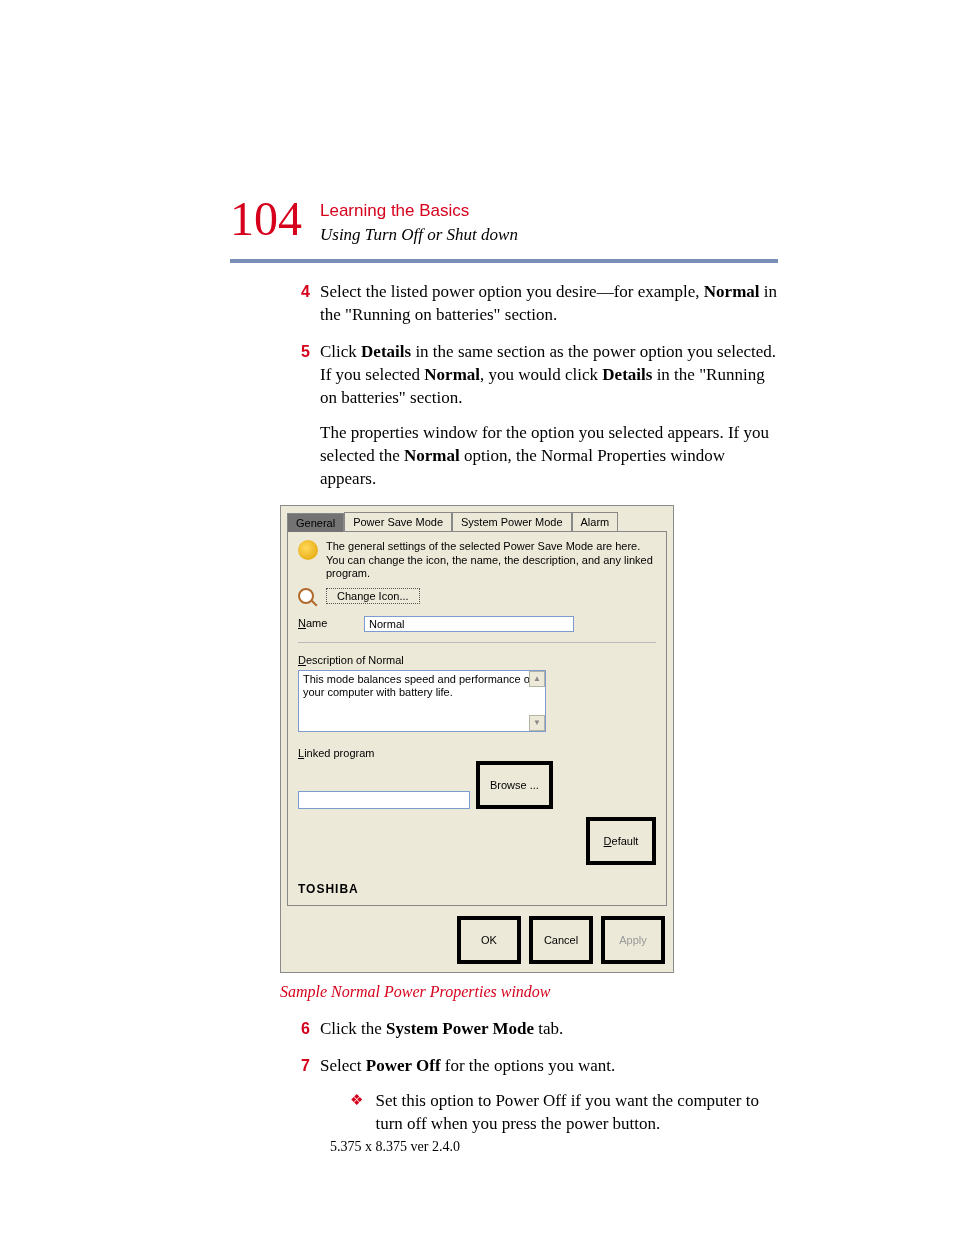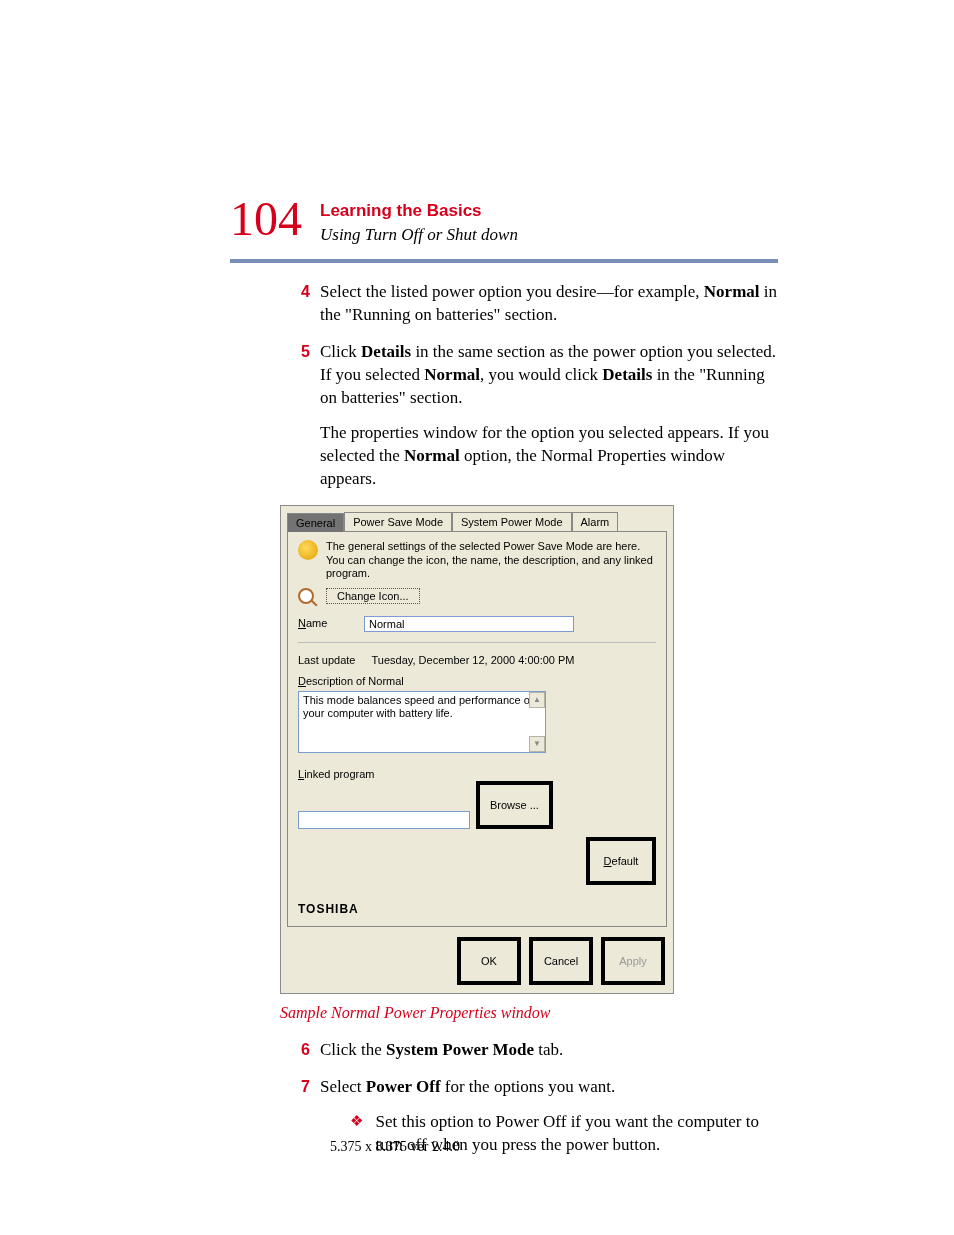--- a/index.html
+++ b/index.html
@@ -28,21 +28,21 @@
     color: #d6001c;
     font-weight: 400;
     line-height: 1;
     margin-right: 18px;
   }
   .header-titles {
     margin-top: 6px;
   }
   .chapter-title {
     font-family: Arial, Helvetica, sans-serif;
-    font-weight: bold;
+    font-weight: normal;
     font-size: 17px;
     color: #d6001c;
     margin: 0;
   }
   .section-title {
     font-family: "Times New Roman", serif;
     font-style: italic;
     font-size: 17px;
     color: #000;
     margin: 4px 0 0 0;
@@ -312,24 +312,20 @@
           </button>
         </div>
 
         <div class="field-row">
           <span class="field-label"><span class="underline-letter">N</span>ame</span>
           <input class="text-input" value="Normal" style="">
         </div>
 
         <div class="divider"></div>
 
-        <div class="field-row">
-          <span style="margin-right:10px;">Last update</span>
-          <span>Tuesday, December 12, 2000 4:00:00 PM</span>
-        </div>
 
         <div style="font-size:11px; margin-bottom:2px;"><span class="underline-letter">D</span>escription of Normal</div>
         <div class="textarea">
           <span>This mode balances speed and performance of your computer with battery life.</span>
           <div class="scroll-arrow" style="top:0;">▲</div>
           <div class="scroll-arrow" style="bottom:0;">▼</div>
         </div>
 
         <div style="margin-top:14px; font-size:11px;"><span class="underline-letter">L</span>inked program</div>
         <div class="browse-row">

